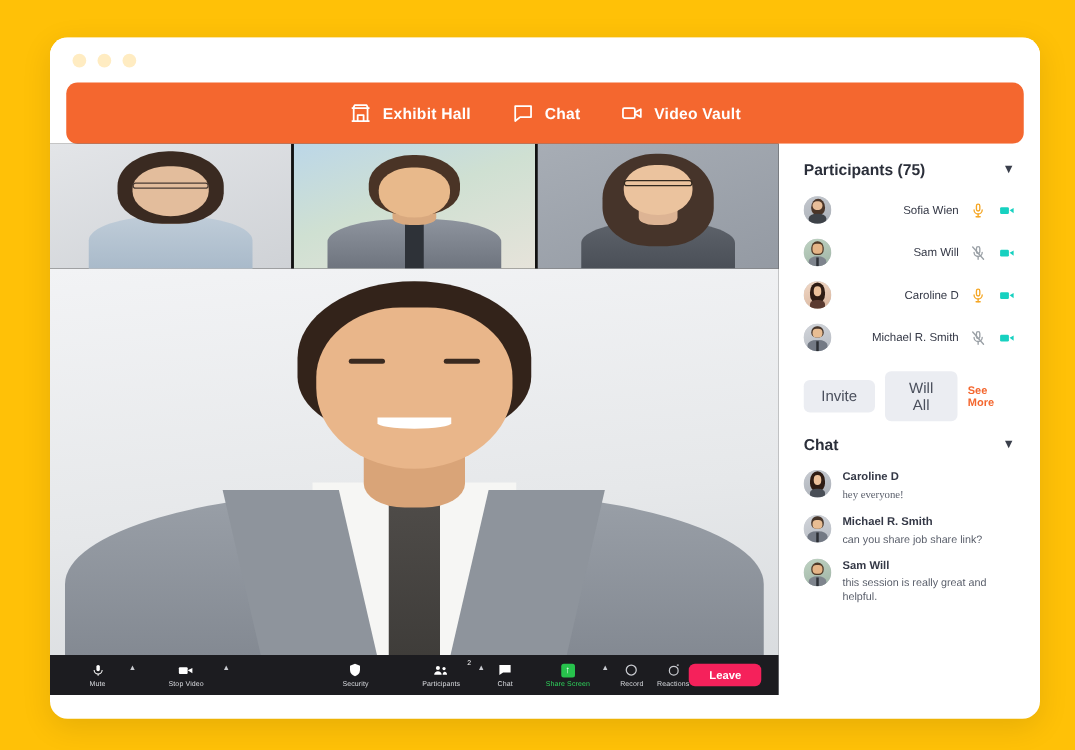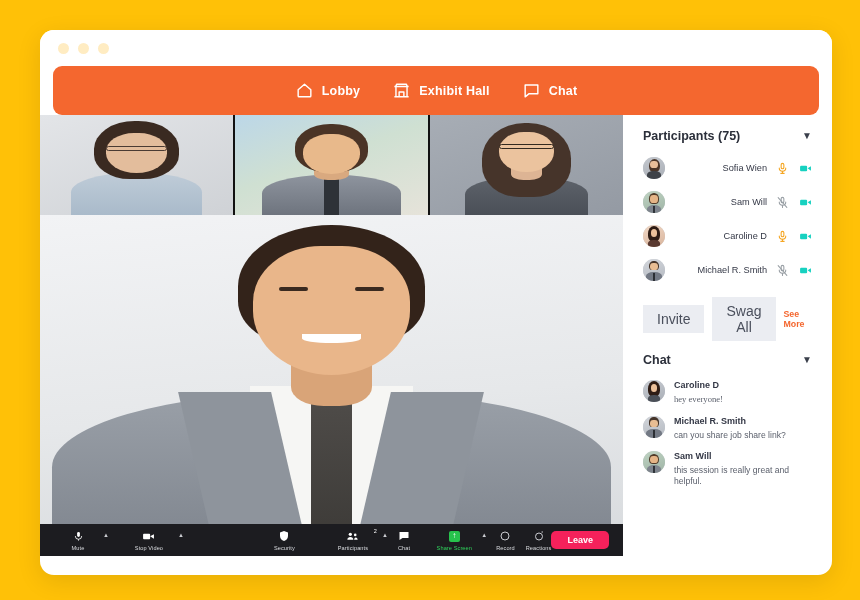--- a/index.html
+++ b/index.html
@@ -67,21 +67,21 @@
   .sec-head{display:flex;align-items:center;justify-content:space-between;padding:14px 2px 8px;}
   .sec-title{font-size:12.5px;font-weight:bold;color:#2B2F3A;}
   .chev{color:#3A3F4B;font-size:10px;cursor:pointer;line-height:1;}
   .prow{display:flex;align-items:center;gap:9px;padding:6px 2px;}
   .av{width:22px;height:22px;border-radius:50%;flex:none;overflow:hidden;position:relative;background:#C9CCD2;}
   .pname{font-size:9.2px;color:#343846;flex:1;white-space:nowrap;overflow:hidden;text-align:right;}
   .picons{display:flex;align-items:center;gap:10px;}
   .ic{width:13px;height:13px;display:block;cursor:pointer;}
   .ic svg{display:block;width:13px;height:13px;}
   .btnrow{display:flex;align-items:center;gap:8px;padding:10px 2px 4px;}
-  .pbtn{background:#EBEDF2;border:none;border-radius:0;padding:6px 14px;font-size:14px;color:#4A4F5C;cursor:pointer;font-family:inherit;}
+  .pbtn{background:#EBEDF2;border:none;border-radius:5px;padding:6px 14px;font-size:12px;color:#4A4F5C;cursor:pointer;font-family:inherit;}
   .seemore{margin-left:auto;color:#F4672F;font-size:8.8px;font-weight:bold;cursor:pointer;padding-right:4px;}
   .crow{display:flex;gap:9px;padding:5px 2px 6px;align-items:flex-start;}
   .cbody{flex:1;min-width:0;}
   .cname{font-size:9px;color:#343846;font-weight:bold;margin-bottom:4px;}
   .ctext{font-size:8.6px;color:#5A5F6B;line-height:1.25;}
   .cinput{
     margin:8px 2px 0;background:#F1F3F7;border-radius:7px;height:33px;
     display:flex;align-items:center;padding:0 9px;gap:7px;
   }
   .cinput input{
@@ -98,28 +98,20 @@
 <div class="app-window">
 
   <div class="titlebar">
     <span class="dot"></span>
     <span class="dot"></span>
     <span class="dot"></span>
   </div>
 
   <div class="navbar">
 
-    <div class="nav-item">
-      <span class="nav-ico">
-        <svg viewBox="0 0 24 24" fill="none" stroke="#fff" stroke-width="1.8" stroke-linejoin="round">
-            <path d="M4 11 12 4l8 7v8a1 1 0 0 1-1 1H5a1 1 0 0 1-1-1z"></path>
-          </svg>
-      </span>
-      <span>Lobby</span>
-    </div>
 
     <div class="nav-item">
       <span class="nav-ico">
         <svg viewBox="0 0 24 24" fill="none" stroke="#fff" stroke-width="1.8" stroke-linejoin="round">
             <path d="M3 7h18M4.5 7 6 4h12l1.5 3M5 7v13M19 7v13M3 20h18M9 20v-6h6v6"></path>
           </svg>
       </span>
       <span>Exhibit Hall</span>
     </div>
 
@@ -127,20 +119,29 @@
     <div class="nav-item">
       <span class="nav-ico">
         <svg viewBox="0 0 24 24" fill="none" stroke="#fff" stroke-width="1.8" stroke-linejoin="round">
             <path d="M4 5h16v11H9l-5 4z"></path>
           </svg>
       </span>
       <span>Chat</span>
     </div>
 
 
+    <div class="nav-item">
+      <span class="nav-ico">
+        <svg viewBox="0 0 24 24" fill="none" stroke="#fff" stroke-width="1.8" stroke-linejoin="round">
+            <rect x="3" y="7" width="12" height="10" rx="1.4"></rect>
+            <path d="M15 11.5 21 8v8l-6-3.5z"></path>
+          </svg>
+      </span>
+      <span>Video Vault</span>
+    </div>
   </div>
 
   <div class="body-row">
 
     <div class="stage">
 
       <div class="thumbs">
         <div class="thumb">
           <div class="ph">
             <div class="bg" style="background:linear-gradient(160deg,#E3E5E8,#CFD2D6);"></div>
@@ -403,21 +404,21 @@
             <svg viewBox="0 0 24 24" fill="#17D1C0">
                 <rect x="2" y="7" width="13" height="10" rx="2"></rect>
                 <path d="M16 11.5 22 8v8z"></path>
               </svg>
           </span>
         </span>
       </div>
 
       <div class="btnrow">
         <button class="pbtn">Invite</button>
-        <button class="pbtn">Swag All</button>
+        <button class="pbtn">Will All</button>
         <span class="seemore">See More</span>
       </div>
 
       <div class="sec-head" style="padding-top:8px;">
         <span class="sec-title">Chat</span>
         <span class="chev">▼</span>
       </div>
 
       <div class="crow">
         <span class="av">

